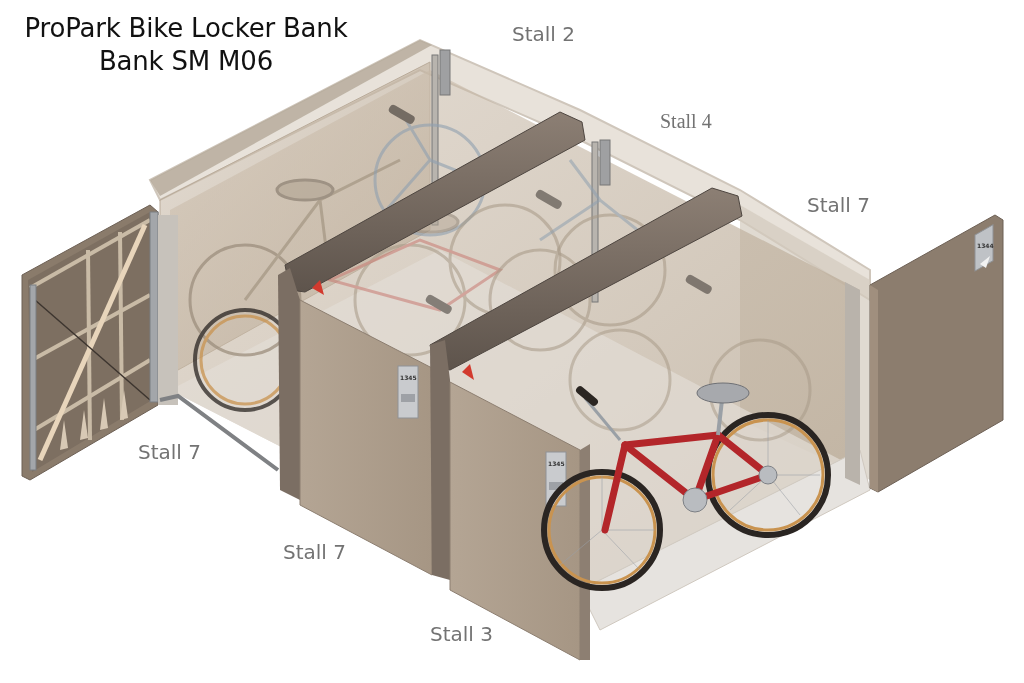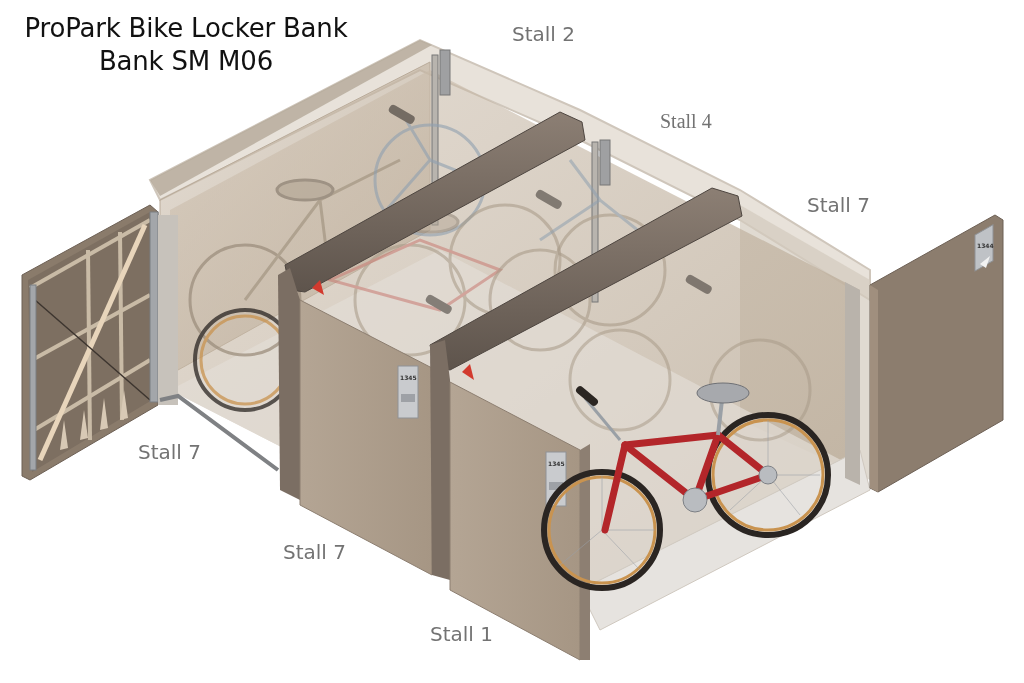--- a/index.html
+++ b/index.html
@@ -186,14 +186,14 @@
   <div class="title">
     <div>ProPark Bike Locker Bank</div>
     <div>Bank SM M06</div>
   </div>
 
   <div class="label" style="left:512px; top:22px;">Stall 2</div>
   <div class="label" style="left:660px; top:110px;font-family:Liberation Serif, serif;">Stall 4</div>
   <div class="label" style="left:807px; top:193px;">Stall 7</div>
   <div class="label" style="left:138px; top:440px;">Stall 7</div>
   <div class="label" style="left:283px; top:540px;">Stall 7</div>
-  <div class="label" style="left:430px; top:622px;">Stall 1</div>
+  <div class="label" style="left:430px; top:622px;">Stall 3</div>
 </div>
 
 </body></html>

